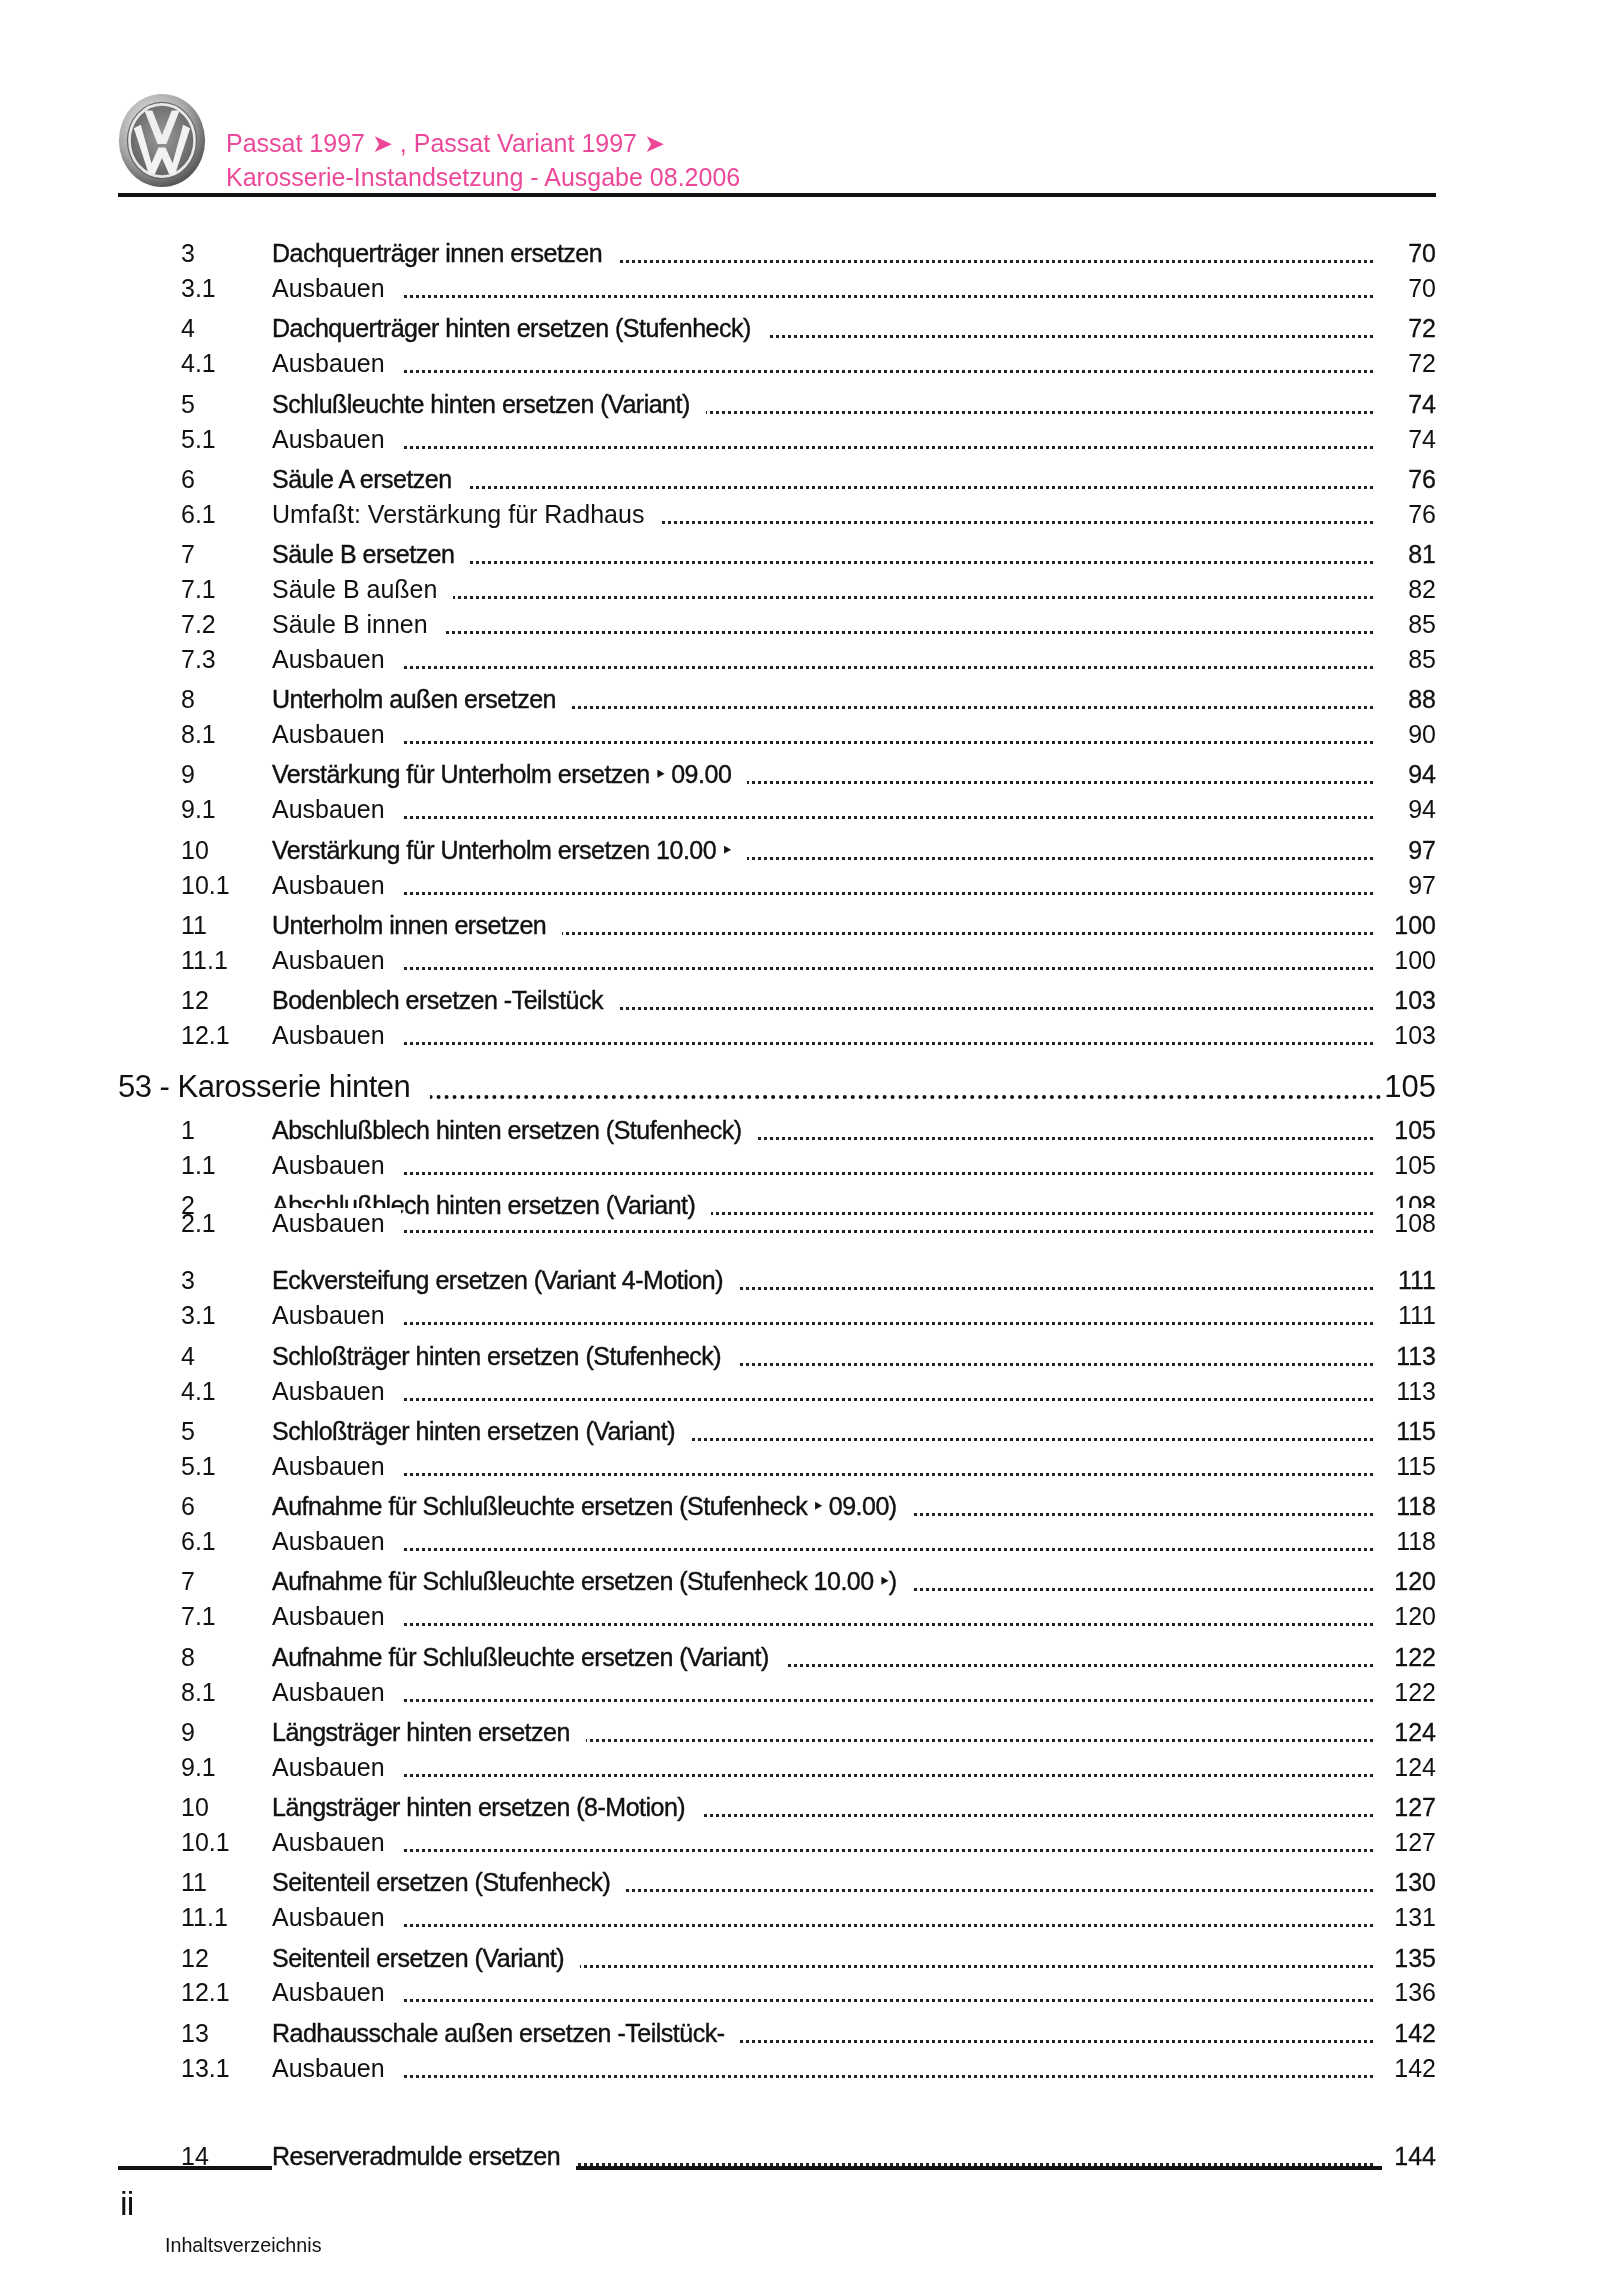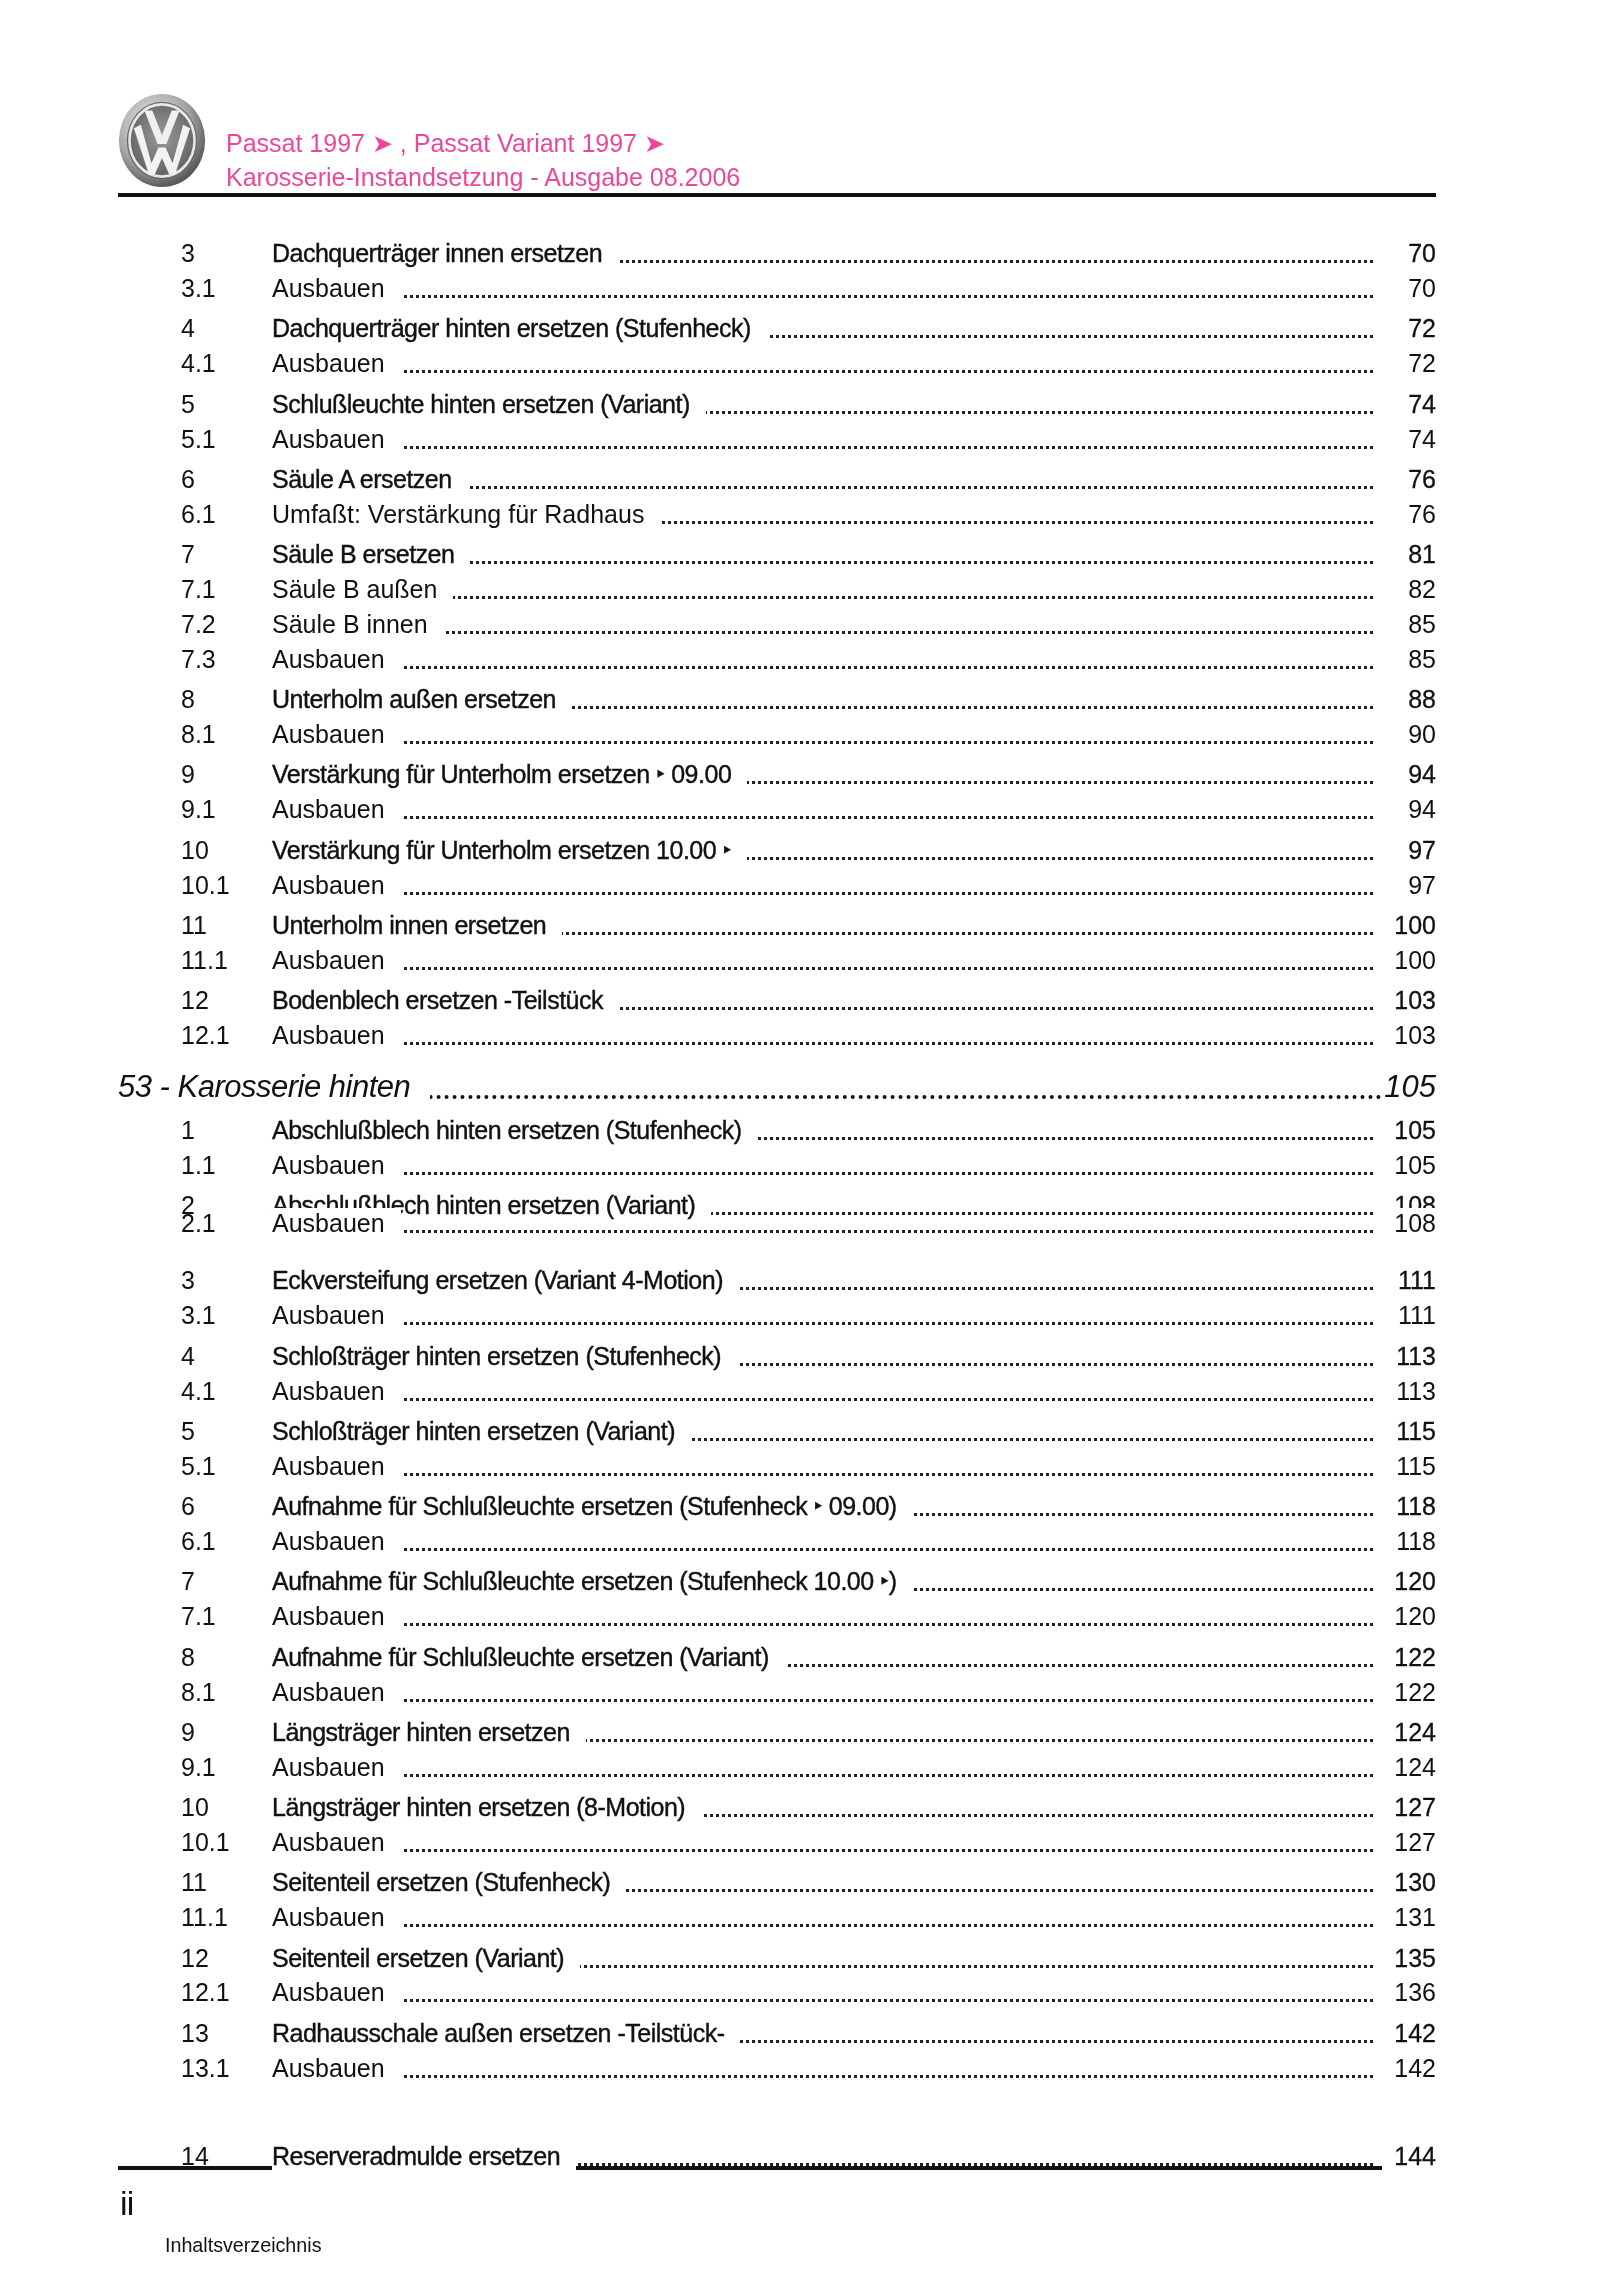--- a/index.html
+++ b/index.html
@@ -178,21 +178,21 @@
       <span class="num">12</span>
       <span class="title">Bodenblech ersetzen -Teilstück</span>
       <span class="page">103</span>
     </div>
     <div class="row sub" style="top: 1020px;">
       <span class="leader"></span>
       <span class="num">12.1</span>
       <span class="title">Ausbauen</span>
       <span class="page">103</span>
     </div>
-    <div class="section" style="top: 1068px; font-style: italic;">
+    <div class="section" style="top: 1068px;">
       <span class="leader"></span>
       <span class="title">53 - Karosserie hinten</span>
       <span class="page">105</span>
     </div>
     <div class="row main" style="top: 1115px;">
       <span class="leader"></span>
       <span class="num">1</span>
       <span class="title">Abschlußblech hinten ersetzen (Stufenheck)</span>
       <span class="page">105</span>
     </div>

